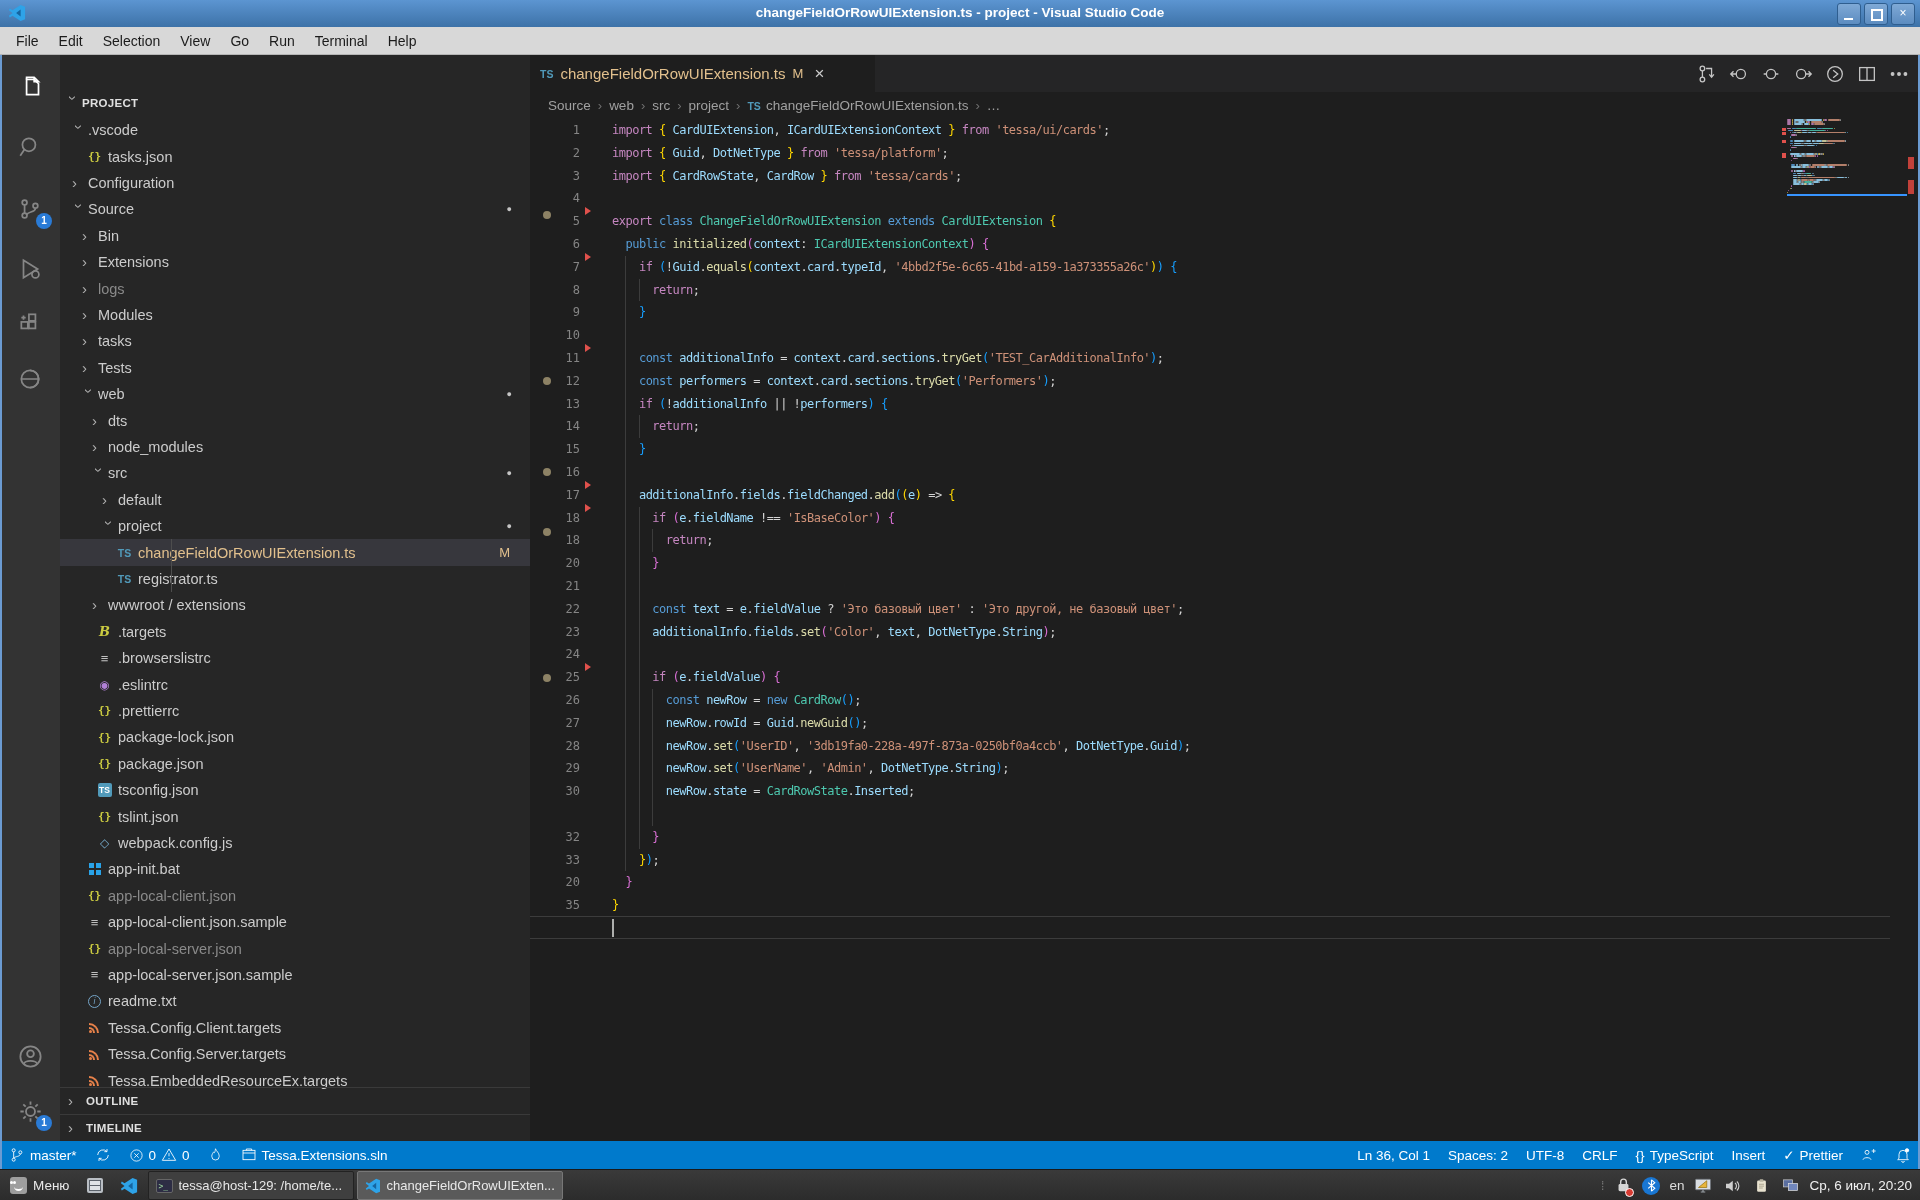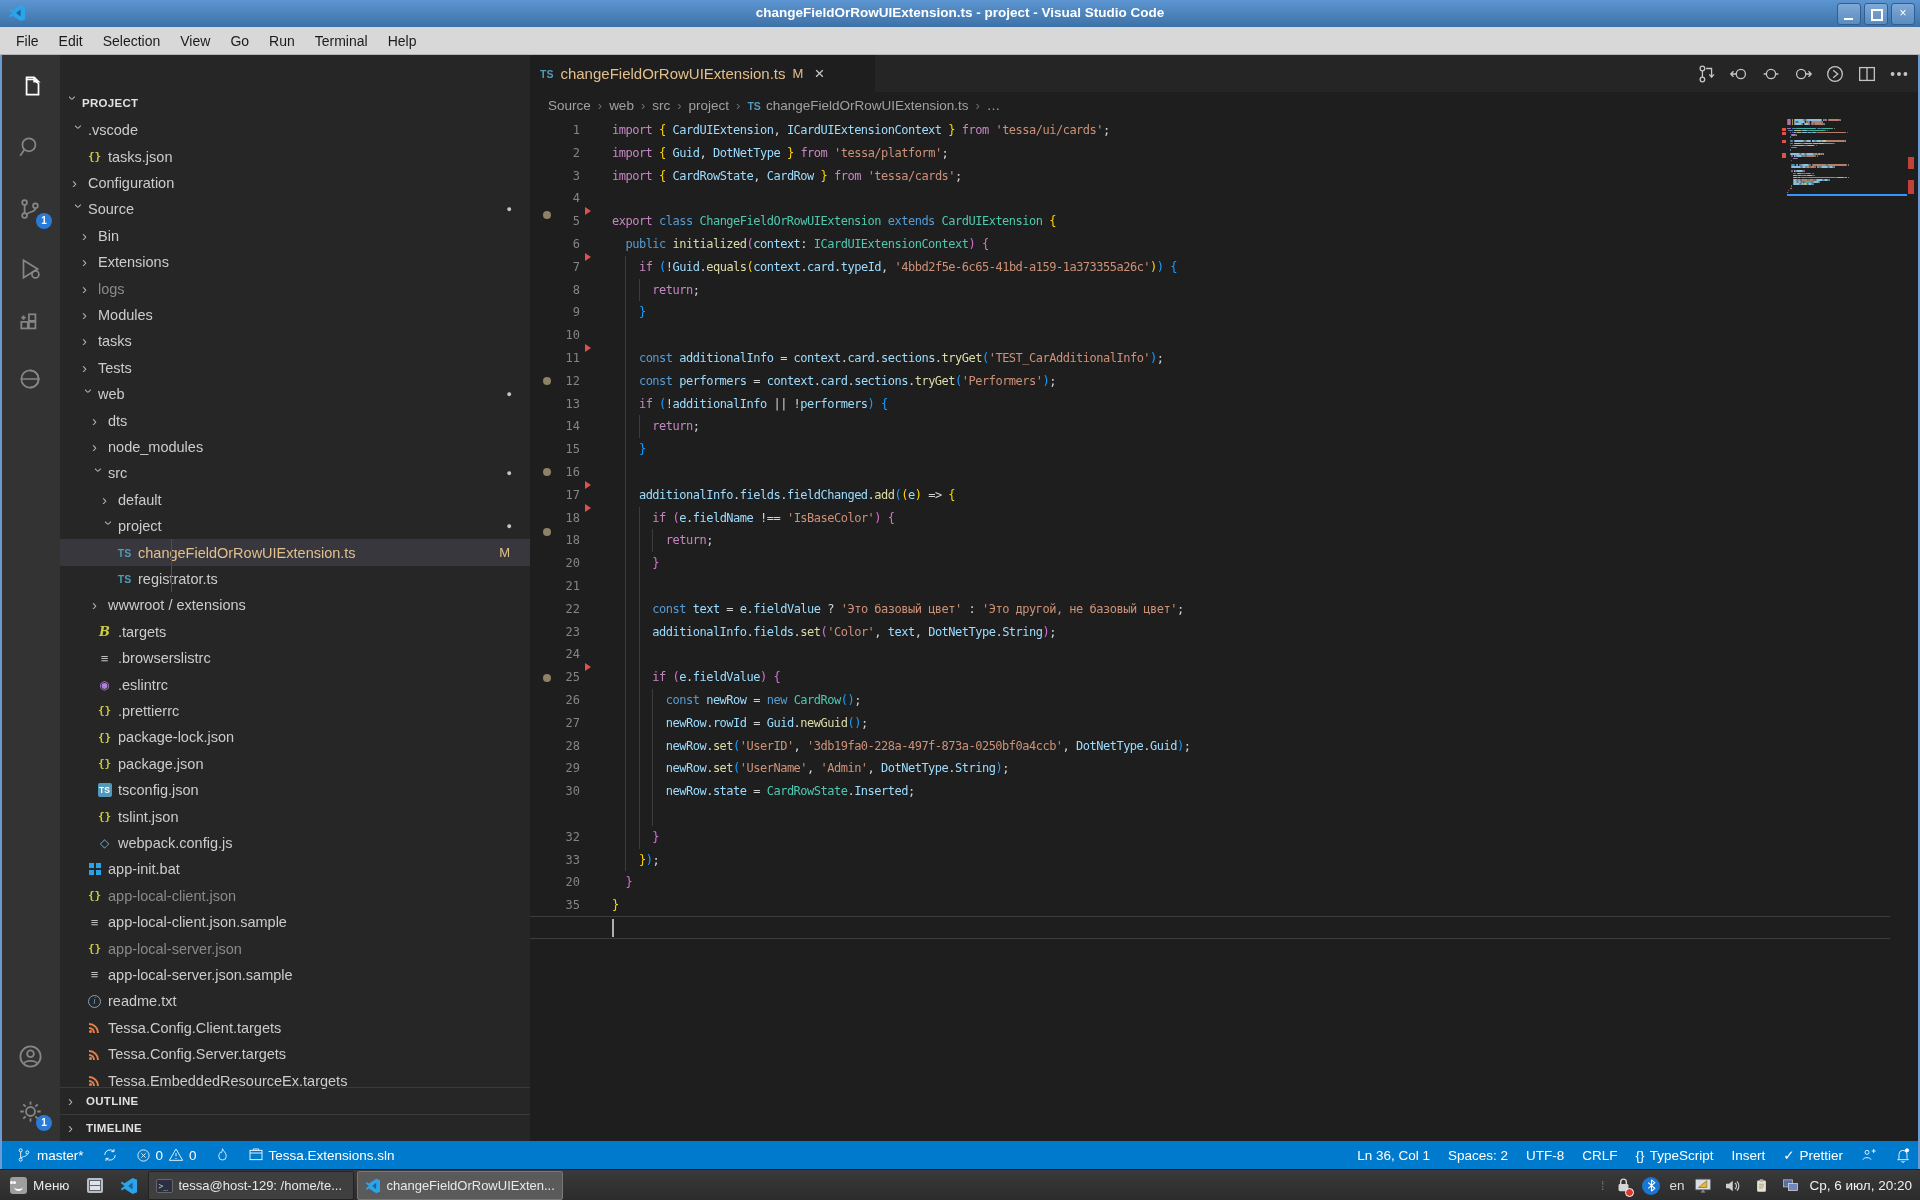--- a/index.html
+++ b/index.html
@@ -117,21 +117,21 @@
   #cursor{position:absolute;width:2px;height:18px;background:#aeafad;}
   
   #minimap{position:absolute;right:13px;top:0;width:120px;height:80px;}
   .mm-seg{position:absolute;height:1.7px;border-radius:1px;opacity:.85;}
   .mm-dot{position:absolute;width:4px;height:3px;background:#e0514c;left:-5px;}
   .mm-cur{position:absolute;left:0;width:120px;height:2px;background:#3794ff;}
   .ruler-mark{position:absolute;width:6px;background:#c2413a;right:6px;}
   
   #statusbar{position:absolute;left:0;top:1141px;width:1920px;height:28px;background:#007acc;
     color:#ffffff;font-size:13.5px;display:flex;align-items:center;justify-content:space-between;}
-  .sb-group{display:flex;margin-left:7px;}
+  .sb-group{display:flex;}
   .sb-item{display:flex;align-items:center;gap:5px;padding:0 9px;height:28px;}
   #statusbar svg{stroke:#fff;fill:none;stroke-width:1.3;}
   
   #taskbar{position:absolute;left:0;top:1169px;width:1920px;height:31px;
     background:linear-gradient(#3a3a3a,#2b2b2b);border-top:1px solid #1a1a1a;
     display:flex;align-items:center;color:#e8e8e8;font-size:13.5px;}
   .tb-btn{display:flex;align-items:center;gap:6px;height:27px;padding:0 7px;margin-left:3px;
     border-radius:2px;}
   .tb-task{width:190px;background:#3f3f3f;border:1px solid #222;}
   .tb-task.active{background:#5a5a5a;border:1px solid #777;}

